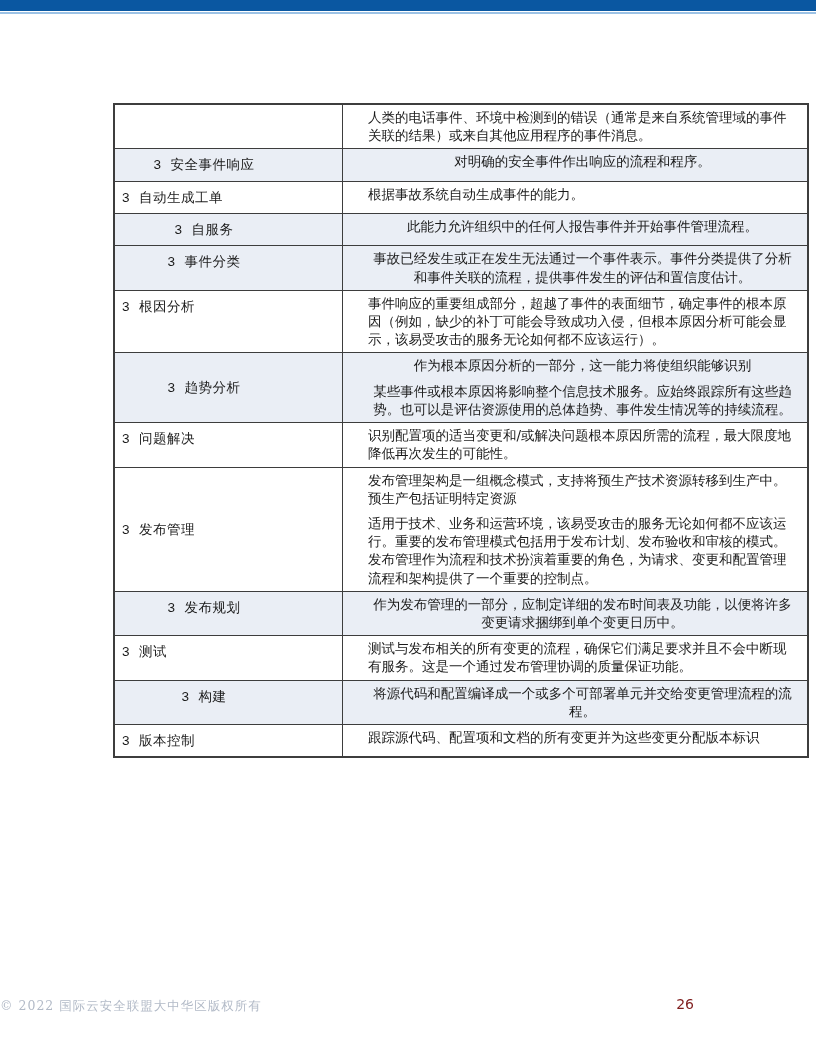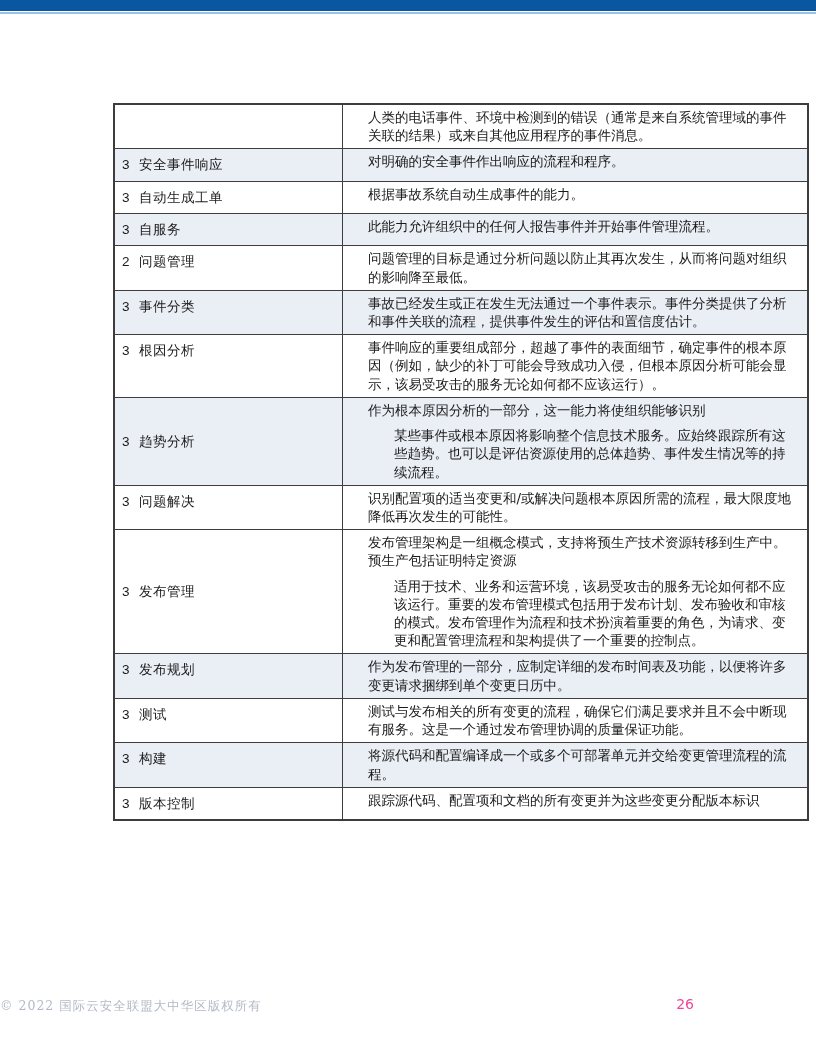--- a/index.html
+++ b/index.html
@@ -26,52 +26,52 @@
   }
   table.doc-table{
     position:absolute;left:113px;top:103px;width:593px;
     border-collapse:collapse;table-layout:fixed;
     border:2px solid var(--c-border);
   }
   .doc-table td{
     border:1px solid var(--c-border);
     vertical-align:top;
   }
-  .doc-table tr.shaded td{background:var(--c-shade);}
+  .doc-table tr.shaded td{background:var(--c-shade);text-align:center;}
   td.term-cell{
     width:164px;
     padding:3px 56px 3px 7px;
     font-size:13.5px;line-height:1.8;
     letter-spacing:0.5px;
   }
   td.term-cell .level{
     display:inline-block;margin-right:9px;
     font-family:"Liberation Sans","DejaVu Sans",sans-serif;
   }
   tr.center-term td.term-cell{vertical-align:middle;}
   td.desc-cell{
     width:429px;
     padding:3px 10px 4px 25px;
     font-size:13.5px;line-height:1.35;
   }
   td.desc-cell p{margin:0;}
-  td.desc-cell p + p{margin-top:7px;margin-left:26px;}
+  td.desc-cell p + p{margin-top:7px;}
   .footer{
     position:absolute;left:0;top:998px;width:816px;height:20px;
     font-size:13px;
   }
   .footer .copyright{
     position:absolute;left:0;width:790px;text-align:left;
     color:var(--c-footer);
     font-family:"DejaVu Serif","Liberation Serif",serif;
     font-size:12.5px;letter-spacing:1px;
   }
   .footer .pagenum{
     position:absolute;right:122px;top:-2px;
-    color:#ec4899;font-size:14px;
+    color:#7f1d1d;font-size:14px;
   }
 </style>
 </head>
 <body>
 
 <div class="topbar"></div>
 <div class="topbar-accent"></div>
 
 <table class="doc-table">
   <tbody id="table-body">
@@ -90,26 +90,20 @@
       <tr>
     <td class="term-cell"><span class="level">3</span><span class="term">自动生成工单</span></td>
     <td class="desc-cell">
           <p>根据事故系统自动生成事件的能力。</p>
         </td>
   </tr>
       <tr class="shaded">
     <td class="term-cell"><span class="level">3</span><span class="term">自服务</span></td>
     <td class="desc-cell">
           <p>此能力允许组织中的任何人报告事件并开始事件管理流程。</p>
-        </td>
-  </tr>
-      <tr>
-    <td class="term-cell"><span class="level">2</span><span class="term">问题管理</span></td>
-    <td class="desc-cell">
-          <p>问题管理的目标是通过分析问题以防止其再次发生，从而将问题对组织的影响降至最低。</p>
         </td>
   </tr>
       <tr class="shaded">
     <td class="term-cell"><span class="level">3</span><span class="term">事件分类</span></td>
     <td class="desc-cell">
           <p>事故已经发生或正在发生无法通过一个事件表示。事件分类提供了分析和事件关联的流程，提供事件发生的评估和置信度估计。</p>
         </td>
   </tr>
       <tr>
     <td class="term-cell"><span class="level">3</span><span class="term">根因分析</span></td>

